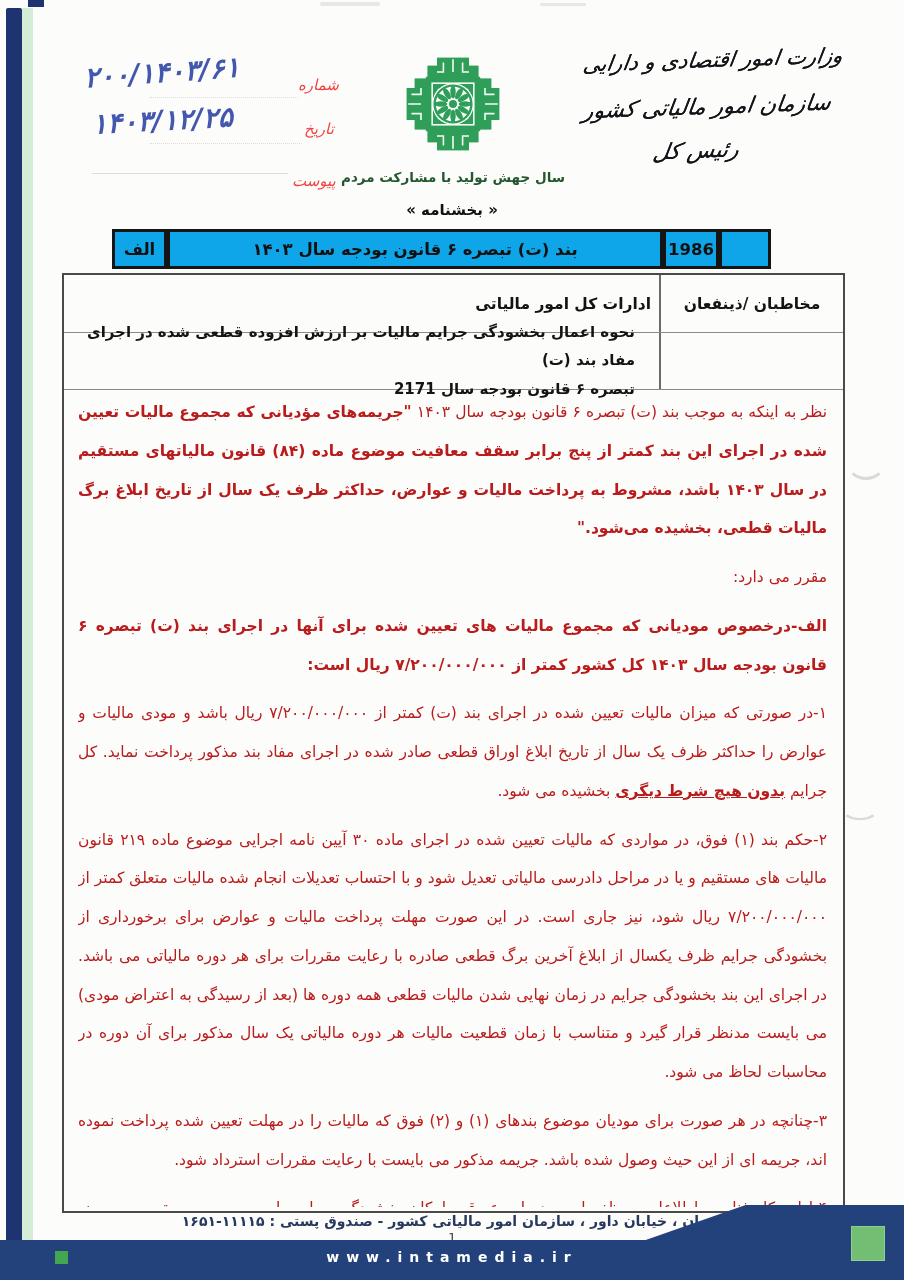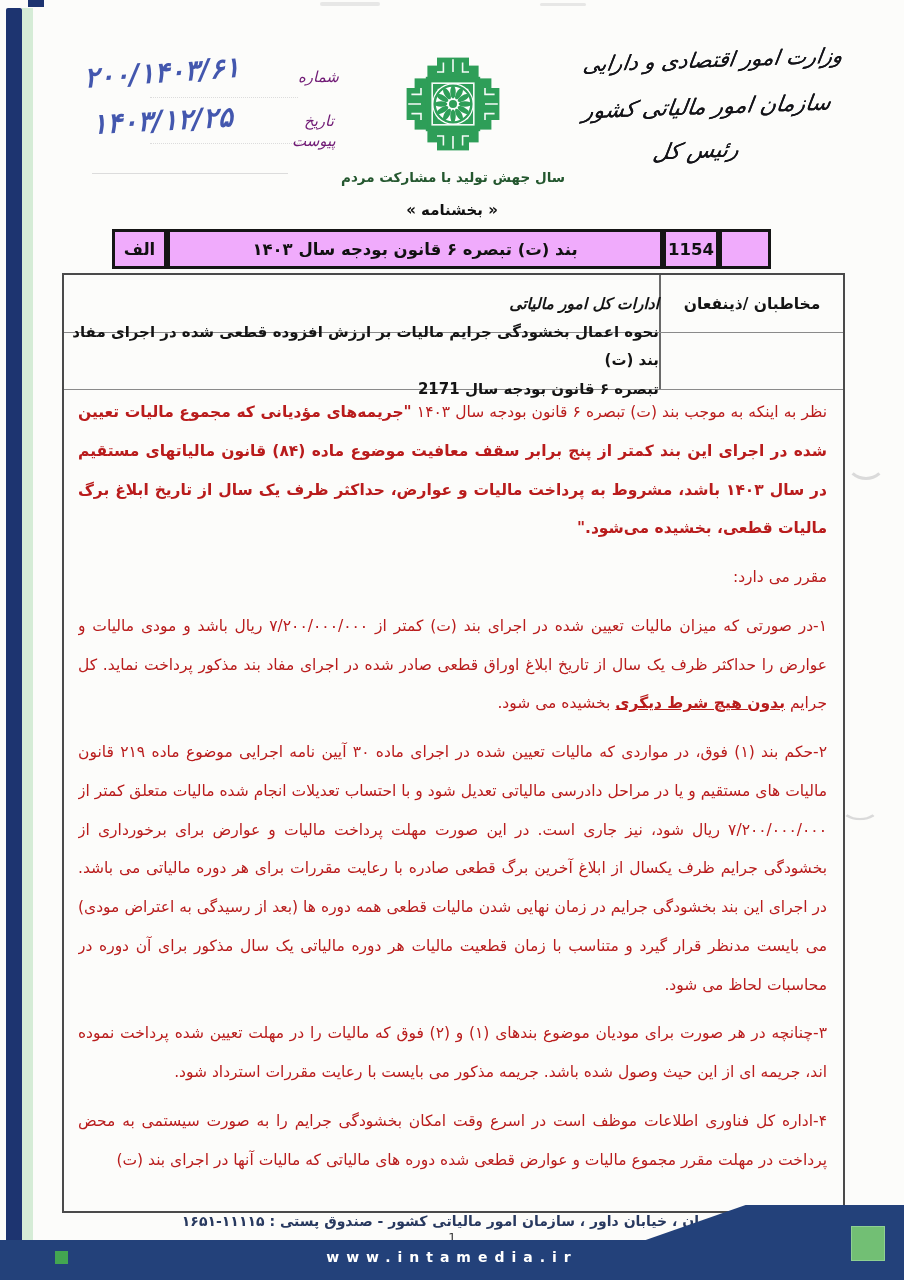--- a/index.html
+++ b/index.html
@@ -28,49 +28,49 @@
   .slogan{position:absolute;top:169px;left:300px;width:306px;text-align:center;
     font-size:13.5px;font-weight:bold;color:#24572f;direction:rtl;}
   .circular-label{position:absolute;top:201px;left:352px;width:200px;text-align:center;
     font-size:15px;font-weight:bold;color:#111;direction:rtl;}
 
   
   .hand{position:absolute;color:#4357ae;font-style:italic;font-weight:bold;
     font-size:28px;letter-spacing:2px;white-space:nowrap;}
   .hand-no{top:56px;left:84px;transform:rotate(-4deg);}
   .hand-date{top:104px;left:92px;transform:rotate(-3deg);}
-  .ref-label{position:absolute;font-size:15px;font-style:italic;color:#701a75;direction:rtl;}
+  .ref-label{position:absolute;font-size:15px;font-style:italic;color:#ef4444;direction:rtl;margin-top:8px;}
   .lbl-no{top:68px;left:298px;}
   .lbl-date{top:112px;left:304px;}
-  .lbl-att{top:132px;left:292px;}
+  .lbl-att{top:164px;left:292px;}
   .ref-line{position:absolute;border-top:1px solid #dcdcdc;}
   .line1{top:97px;left:150px;width:148px;border-top-style:dotted;}
   .line2{top:143px;left:150px;width:152px;border-top-style:dotted;}
   .line3{top:173px;left:92px;width:196px;}
 
   
-  .cbox{position:absolute;top:229px;height:34px;border:3px solid #151515;background:#f0abfc;
+  .cbox{position:absolute;top:229px;height:34px;border:3px solid #151515;background:#0ea5e9;
     display:flex;align-items:center;justify-content:center;
     font-weight:bold;font-size:16.5px;direction:rtl;color:#111;}
   .cbox-alef{left:112px;width:49px;}
   .cbox-title{left:167px;width:490px;}
   .cbox-year{left:663px;width:50px;}
   .cbox-empty{left:719px;width:46px;}
 
   
   .main-box{position:absolute;left:62px;top:273px;width:779px;height:936px;
     border:2px solid #4a4a4a;background:transparent;}
   .vdiv{position:absolute;top:0;right:182px;height:114px;width:0;border-left:2px solid #6a6a6a;}
   .hline{position:absolute;left:0;right:0;height:0;border-top:1.5px solid #8a8a8a;}
   .h1{top:57px;} .h2{top:114px;}
   .cell{position:absolute;direction:rtl;display:flex;align-items:center;font-weight:bold;font-size:15.5px;color:#141414;}
   .cell-aud-label{top:0;right:0;width:182px;height:57px;justify-content:center;}
-  .cell-aud-value{top:0;right:184px;left:6px;height:57px;justify-content:flex-start;padding-right:0;font-style:italic;}
+  .cell-aud-value{top:0;right:184px;left:6px;height:57px;justify-content:flex-start;padding-right:8px;}
   .cell-sub-label{top:57px;right:0;width:182px;height:57px;justify-content:center;}
-  .cell-sub-value{top:57px;right:184px;left:6px;height:57px;padding-right:0;
+  .cell-sub-value{top:57px;right:184px;left:6px;height:57px;padding-right:24px;
     flex-direction:column;align-items:flex-start;justify-content:center;line-height:1.9;font-size:15px;}
 
   
   .body-text{position:absolute;top:118px;left:14px;right:16px;bottom:4px;overflow:hidden;
     direction:rtl;text-align:justify;font-size:15.5px;line-height:2.5;color:#b91c1c;}
   .body-text p{margin:0 0 10px 0;}
   .b{font-weight:bold;}
   .bu{font-weight:bold;text-decoration:underline;}
   .no-j{text-align:right;}
 
@@ -160,39 +160,40 @@
   <div class="hand hand-no">۲۰۰/۱۴۰۳/۶۱</div>
   <div class="ref-line line1"></div>
   <div class="ref-label lbl-date">تاریخ</div>
   <div class="hand hand-date">۱۴۰۳/۱۲/۲۵</div>
   <div class="ref-line line2"></div>
   <div class="ref-label lbl-att">پیوست</div>
   <div class="ref-line line3"></div>
 
   <div class="cbox cbox-alef">الف</div>
   <div class="cbox cbox-title">بند (ت) تبصره ۶ قانون بودجه سال ۱۴۰۳</div>
-  <div class="cbox cbox-year">1154</div>
+  <div class="cbox cbox-year">1986</div>
   <div class="cbox cbox-empty"></div>
 
   <div class="main-box">
     <div class="vdiv"></div>
     <div class="hline h1"></div>
     <div class="hline h2"></div>
 
     <div class="cell cell-aud-label">مخاطبان /ذینفعان</div>
     <div class="cell cell-aud-value">ادارات کل امور مالیاتی</div>
 
     <div class="cell cell-sub-value">
       <span>نحوه اعمال بخشودگی جرایم مالیات بر ارزش افزوده قطعی شده در اجرای مفاد بند (ت)</span>
       <span>تبصره ۶ قانون بودجه سال 2171</span>
     </div>
 
     <div class="body-text">
       <p><span>نظر به اینکه به موجب بند (ت) تبصره ۶ قانون بودجه سال ۱۴۰۳ </span><span class="b">"جریمه‌های مؤدیانی که مجموع مالیات تعیین شده در اجرای این بند کمتر از پنج برابر سقف معافیت موضوع ماده (۸۴) قانون مالیاتهای مستقیم در سال ۱۴۰۳ باشد، مشروط به پرداخت مالیات و عوارض، حداکثر ظرف یک سال از تاریخ ابلاغ برگ مالیات قطعی، بخشیده می‌شود."</span></p>
       <p class="no-j">مقرر می دارد:</p>
+      <p class="b">الف-درخصوص مودیانی که مجموع مالیات های تعیین شده برای آنها در اجرای بند (ت) تبصره ۶ قانون بودجه سال ۱۴۰۳ کل کشور کمتر از ۷/۲۰۰/۰۰۰/۰۰۰ ریال است:</p>
       <p><span>۱-در صورتی که میزان مالیات تعیین شده در اجرای بند (ت) کمتر از ۷/۲۰۰/۰۰۰/۰۰۰ ریال باشد و مودی  مالیات و عوارض را حداکثر ظرف یک سال از تاریخ ابلاغ اوراق قطعی صادر شده در اجرای مفاد  بند مذکور پرداخت نماید. کل جرایم </span><span class="bu">بدون هیچ شرط دیگری</span><span> بخشیده می شود.</span></p>
       <p>۲-حکم بند (۱) فوق، در مواردی که مالیات تعیین شده در اجرای ماده ۳۰ آیین نامه اجرایی موضوع ماده ۲۱۹ قانون مالیات های مستقیم و یا در مراحل دادرسی مالیاتی تعدیل شود و با احتساب تعدیلات انجام شده مالیات متعلق کمتر از ۷/۲۰۰/۰۰۰/۰۰۰ ریال شود، نیز جاری است. در این صورت مهلت پرداخت مالیات و عوارض برای برخورداری از بخشودگی جرایم ظرف یکسال از ابلاغ آخرین برگ قطعی صادره با رعایت مقررات برای هر دوره مالیاتی می باشد. در اجرای این بند بخشودگی جرایم در زمان نهایی شدن مالیات قطعی همه دوره ها (بعد از رسیدگی به اعتراض مودی) می بایست مدنظر قرار گیرد و متناسب با زمان قطعیت مالیات هر دوره مالیاتی یک سال مذکور برای آن دوره در محاسبات لحاظ می شود.</p>
       <p>۳-چنانچه در هر صورت برای مودیان موضوع بندهای (۱) و (۲) فوق که مالیات را در مهلت تعیین شده پرداخت نموده اند، جریمه ای از این حیث وصول شده باشد. جریمه مذکور می بایست با رعایت مقررات استرداد شود.</p>
       <p>۴-اداره کل فناوری اطلاعات موظف است در اسرع وقت امکان بخشودگی جرایم را به صورت سیستمی به محض پرداخت در مهلت مقرر مجموع مالیات و عوارض قطعی شده دوره های مالیاتی که مالیات آنها در اجرای بند (ت)</p>
     </div>
   </div>
 
   <div class="punch punch1"></div>
   <div class="punch punch2"></div>
 

